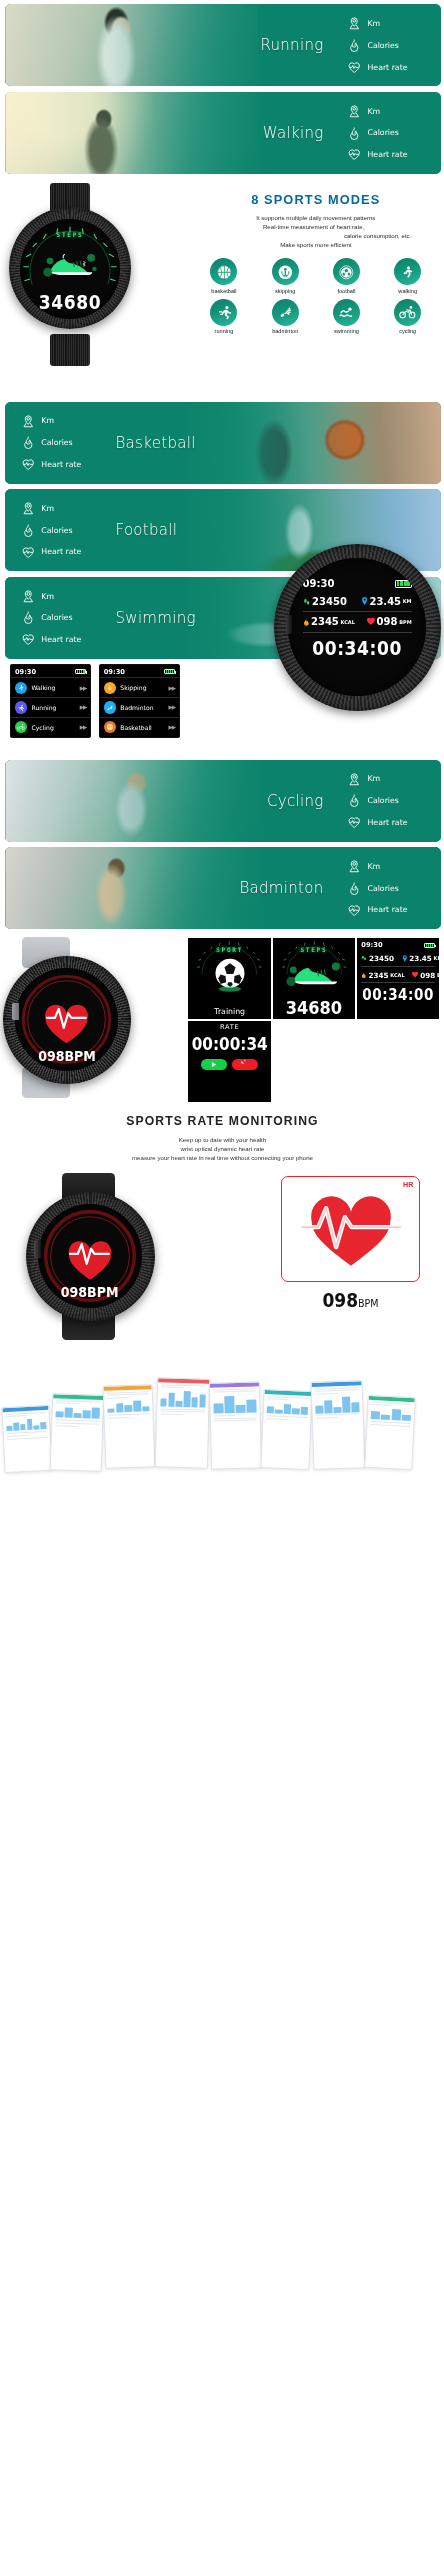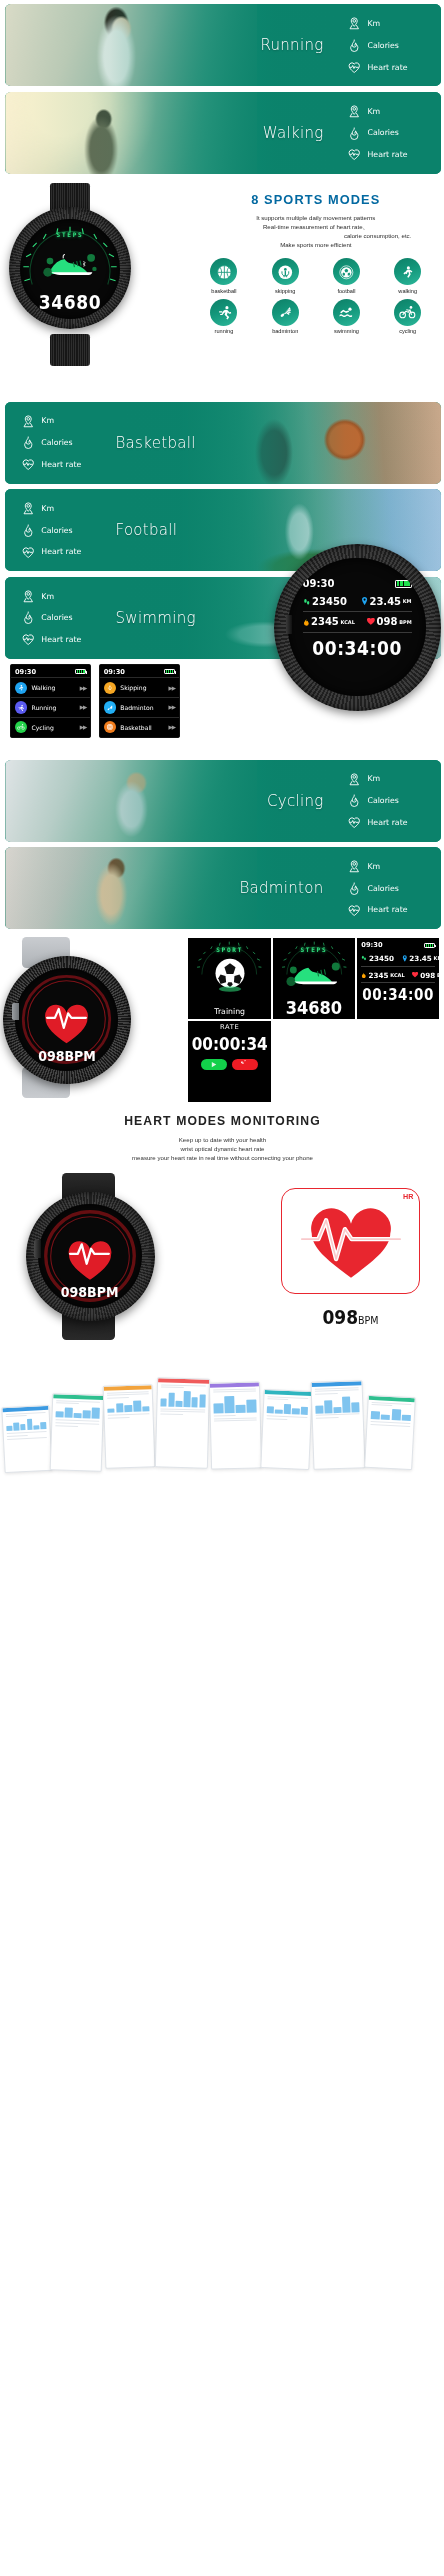--- a/index.html
+++ b/index.html
@@ -220,21 +220,21 @@
   .hr-title { font-size:12.2px; font-weight:700; letter-spacing:1.1px; color:#222; }
   .hr-sub { margin-top:6.7px; font-size:6.1px; color:#333; line-height:9px; }
 
   .hr-band { position:relative; height:183px; margin-top:2.2px; }
   .hr-watch { position:absolute; left:5.6px; top:5.6px; width:167px; height:167px; }
   .hr-panel {
     position:absolute; right:11px; top:9px; width:167px; height:150px;
     background:#fff; text-align:center;
   }
   .hr-box {
-    width:139px; height:106px; margin:12px auto; border:1.7px solid #e8262f; border-radius:14px;
+    width:139px; height:106px; margin:0 auto; border:1.7px solid #e8262f; border-radius:7px;
     position:relative; background:#fff;
   }
   .hr-tag { position:absolute; top:3.3px; right:5.6px; color:#e8262f; font-size:7.2px; font-weight:700; }
   .hr-bpm { margin-top:6.7px; font-size:19px; font-weight:700; color:#111; font-family:"DejaVu Sans Condensed","DejaVu Sans",sans-serif;}
   .hr-bpm span{ font-size:10.6px; font-weight:400;}
 
   
   .appstrip { position:relative; height:139px; margin-top:3.3px; overflow:hidden; }
   .appcard {
     position:absolute; background:#fff; border:0.6px solid #dfe3e8; border-radius:1.7px;
@@ -917,21 +917,21 @@
                 <path d="M8 2.5A5.5 5.5 0 102.8 6" fill="none" stroke="#fff" stroke-width="1.8"></path>
                 <path d="M2 2.4v4h4" fill="none" stroke="#fff" stroke-width="1.8"></path>
               </svg>
           </div>
         </div>
       </div>
     </div>
   </div>
 
   <div class="hr-sec">
-    <div class="hr-title">HEART  MODES  MONITORING</div>
+    <div class="hr-title">SPORTS  RATE  MONITORING</div>
     <div class="hr-sub">
       <div>Keep up to date with your health</div>
       <div>wrist optical dynamic heart rate</div>
       <div>measure your heart rate in real time without connecting your phone</div>
     </div>
   </div>
 
   <div class="hr-band">
 
     <div class="hr-watch watch">

